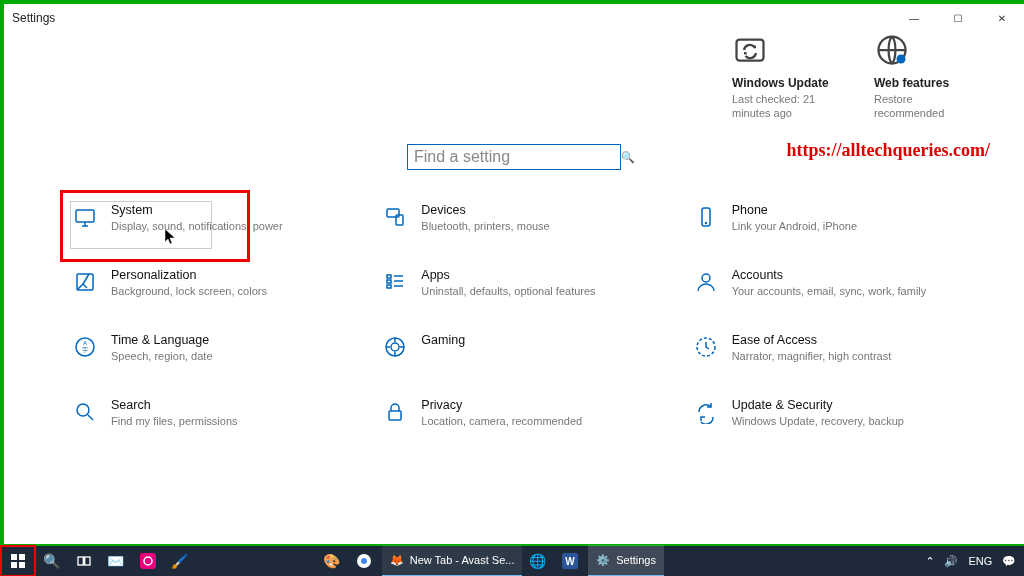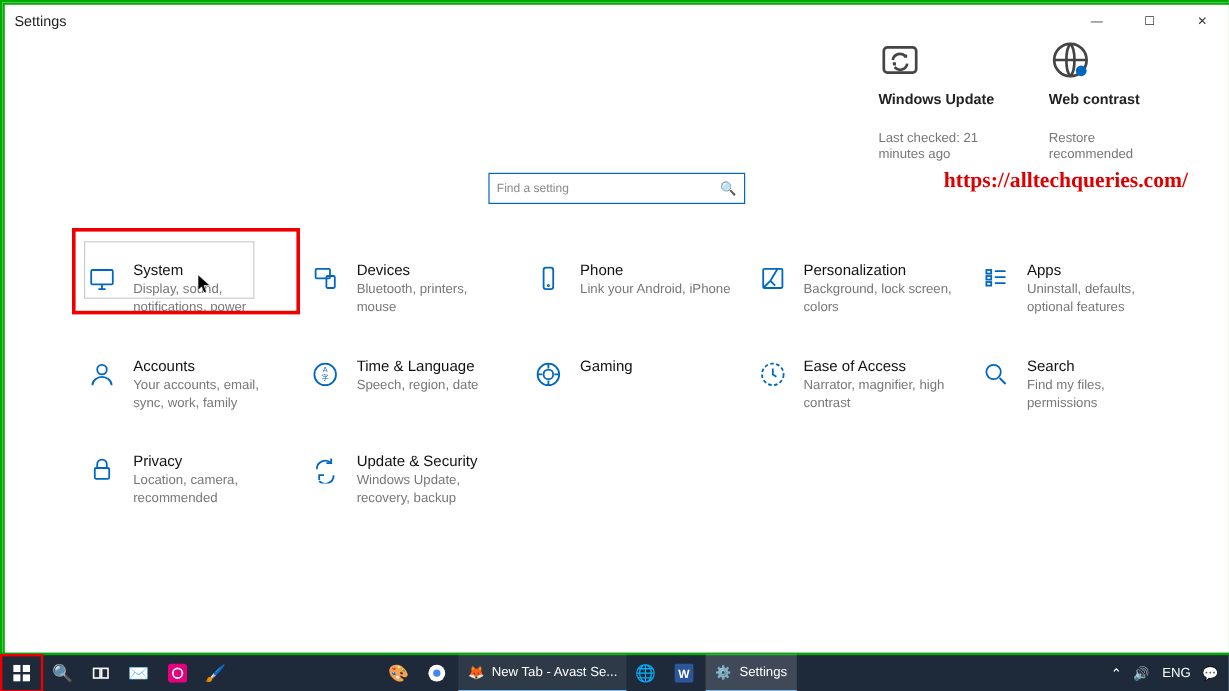--- a/index.html
+++ b/index.html
@@ -5,28 +5,28 @@
 *{margin:0;padding:0;box-sizing:border-box;font-family:"Segoe UI",Arial,sans-serif}
 html,body{width:1024px;height:576px;overflow:hidden;background:#fff;border:2px solid #0a0}
 .window{position:relative;width:100%;height:calc(100% - 32px);background:#fff}
 .titlebar{height:28px;display:flex;align-items:center;padding-left:8px;font-size:12px;color:#222}
 .titlebar-title{flex:1}
 .win-controls{display:flex}
 .win-btn{width:44px;height:28px;display:flex;align-items:center;justify-content:center;font-size:10px;color:#333;cursor:default}
 .status-row{position:absolute;top:28px;right:40px;display:flex;gap:32px}
 .status-card{width:110px}
 .status-icon{width:36px;height:36px;display:flex;align-items:center;justify-content:center;margin-bottom:8px}
-.status-title{font-size:12px;font-weight:600;color:#222;margin-bottom:18px}
+.status-title{font-size:12px;font-weight:600;color:#222;margin-bottom:2px}
 .status-sub{font-size:11px;color:#777;line-height:1.3}
 .watermark{position:absolute;top:136px;right:34px;font-size:18px;font-weight:700;color:#d00;font-family:Georgia,serif}
 .search-wrap{position:absolute;top:140px;left:50%;transform:translateX(-50%);width:214px;height:26px;border:1px solid #0067c0;display:flex;align-items:center;padding:0 6px}
-.search-input{flex:1;border:none;outline:none;font-size:10px;color:#1d4ed8;background:transparent}
+.search-input{flex:1;border:none;outline:none;font-size:16px;color:#1d4ed8;background:transparent}
 .search-input::placeholder{color:#888}
 .search-icon{color:#888;font-size:11px}
-.grid{position:absolute;top:210px;left:65px;right:40px;display:grid;grid-template-columns:repeat(5,1fr);column-gap:16px;row-gap:26px}
+.grid{position:absolute;top:195px;left:65px;right:40px;display:grid;grid-template-columns:repeat(3,1fr);column-gap:16px;row-gap:26px}
 .tile{display:flex;gap:12px;align-items:flex-start;padding:4px 2px;cursor:default}
 .tile-icon{width:28px;height:28px;flex-shrink:0;color:#0067c0;display:flex;align-items:center;justify-content:center}
 .tile-icon svg{width:24px;height:24px;stroke:currentColor;fill:none;stroke-width:1.5}
 .tile-text{flex:1;min-width:0}
 .tile-title{font-size:12.5px;font-weight:400;color:#111;margin-bottom:2px}
 .tile-desc{font-size:11px;color:#777;line-height:1.35}
 .highlight-box{position:absolute;border:3px solid #e00;top:186px;left:56px;width:190px;height:72px;pointer-events:none}
 .inner-tile-border{position:absolute;border:1px solid #ccc;top:197px;left:66px;width:142px;height:48px;pointer-events:none}
 .cursor{position:absolute;top:224px;left:160px;pointer-events:none}
 .taskbar{position:absolute;bottom:0;left:0;right:0;height:32px;background:#1e2a3a;display:flex;align-items:center;border-top:2px solid #0a0}
@@ -64,21 +64,21 @@
       <div class="status-sub">Last checked: 21 minutes ago</div>
     </div>
     <div class="status-card">
       <div class="status-icon">
         <svg viewBox="0 0 24 24" stroke="#444" fill="none" stroke-width="1.5">
             <circle cx="12" cy="12" r="9"></circle>
             <path d="M3 12h18M12 3c3 3 3 15 0 18M12 3c-3 3-3 15 0 18"></path>
             <circle cx="18" cy="18" r="3" fill="#0067c0" stroke="none"></circle>
           </svg>
       </div>
-      <div class="status-title">Web contrast</div>
+      <div class="status-title">Web features</div>
       <div class="status-sub">Restore recommended</div>
     </div>
   </div>
 
   <div class="watermark">https://alltechqueries.com/</div>
 
   <div class="search-wrap">
     <input class="search-input" placeholder="Find a setting" style="">
     <span class="search-icon">🔍</span>
   </div>

